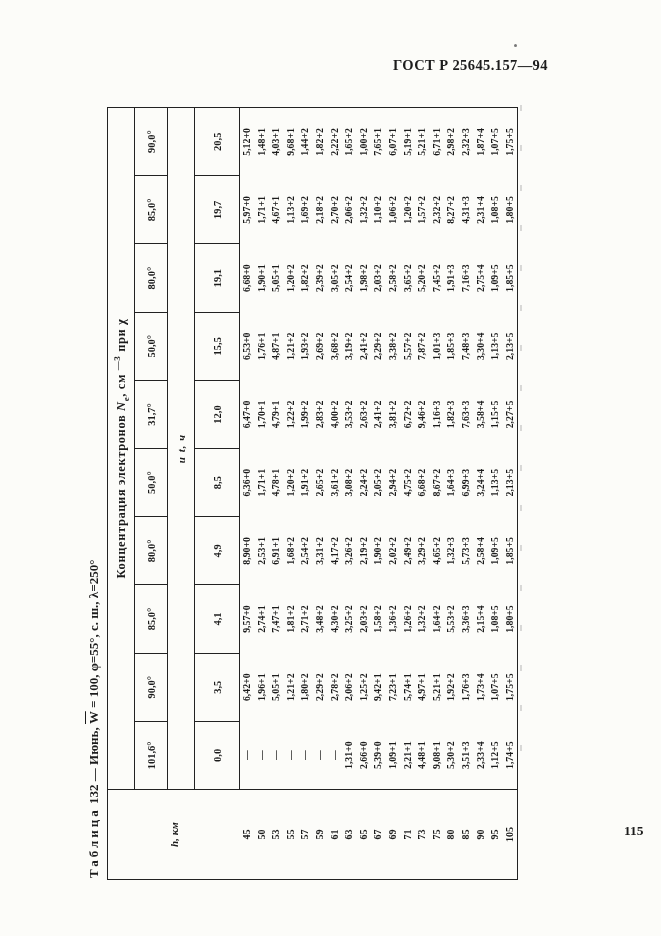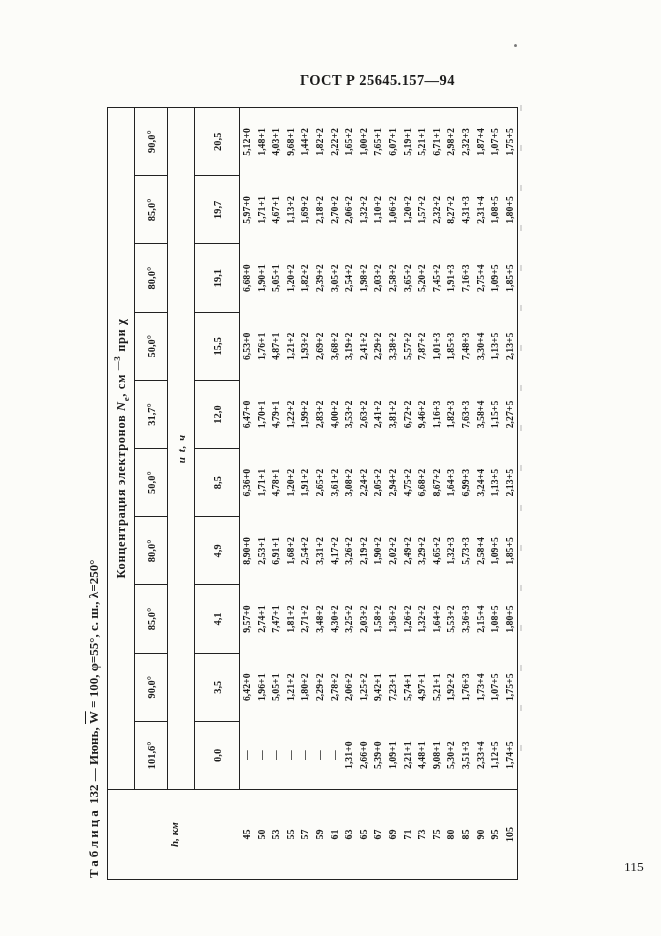--- a/index.html
+++ b/index.html
@@ -1,21 +1,21 @@
 <!DOCTYPE html>
 <html><head>
 <meta charset="utf-8">
 <style>
   html,body{margin:0;padding:0;background:#9a9a9a;}
   .page{position:relative;width:661px;height:936px;background:#fcfcf9;overflow:hidden;
         font-family:"Liberation Serif","DejaVu Serif",serif;color:#1c1c1c;}
-  .gost{position:absolute;top:72px;left:300px;width:341px;text-align:left;
+  .gost{position:absolute;top:57px;left:300px;width:341px;text-align:center;
         font-weight:bold;font-size:14.5px;letter-spacing:.4px;white-space:nowrap;}
   .speck{position:absolute;left:514px;top:44px;width:3px;height:3px;background:#777;border-radius:50%;}
-  .pagenum{position:absolute;left:624px;top:859px;font-size:13.5px;font-weight:normal;}
+  .pagenum{position:absolute;left:624px;top:823px;font-size:13.5px;font-weight:bold;}
 
   
   .rot{position:absolute;left:83px;top:880px;width:775px;height:430px;
        transform:rotate(-90deg);transform-origin:0 0;}
   .tbl-title{position:absolute;left:2px;top:0;height:22px;line-height:22px;
        font-size:13px;font-weight:bold;white-space:nowrap;}
   .tbl-title .spaced{letter-spacing:3px;}
   .ovl{text-decoration:overline;}
 
   table.gt{position:absolute;left:0;top:24px;width:772px;height:406px;

